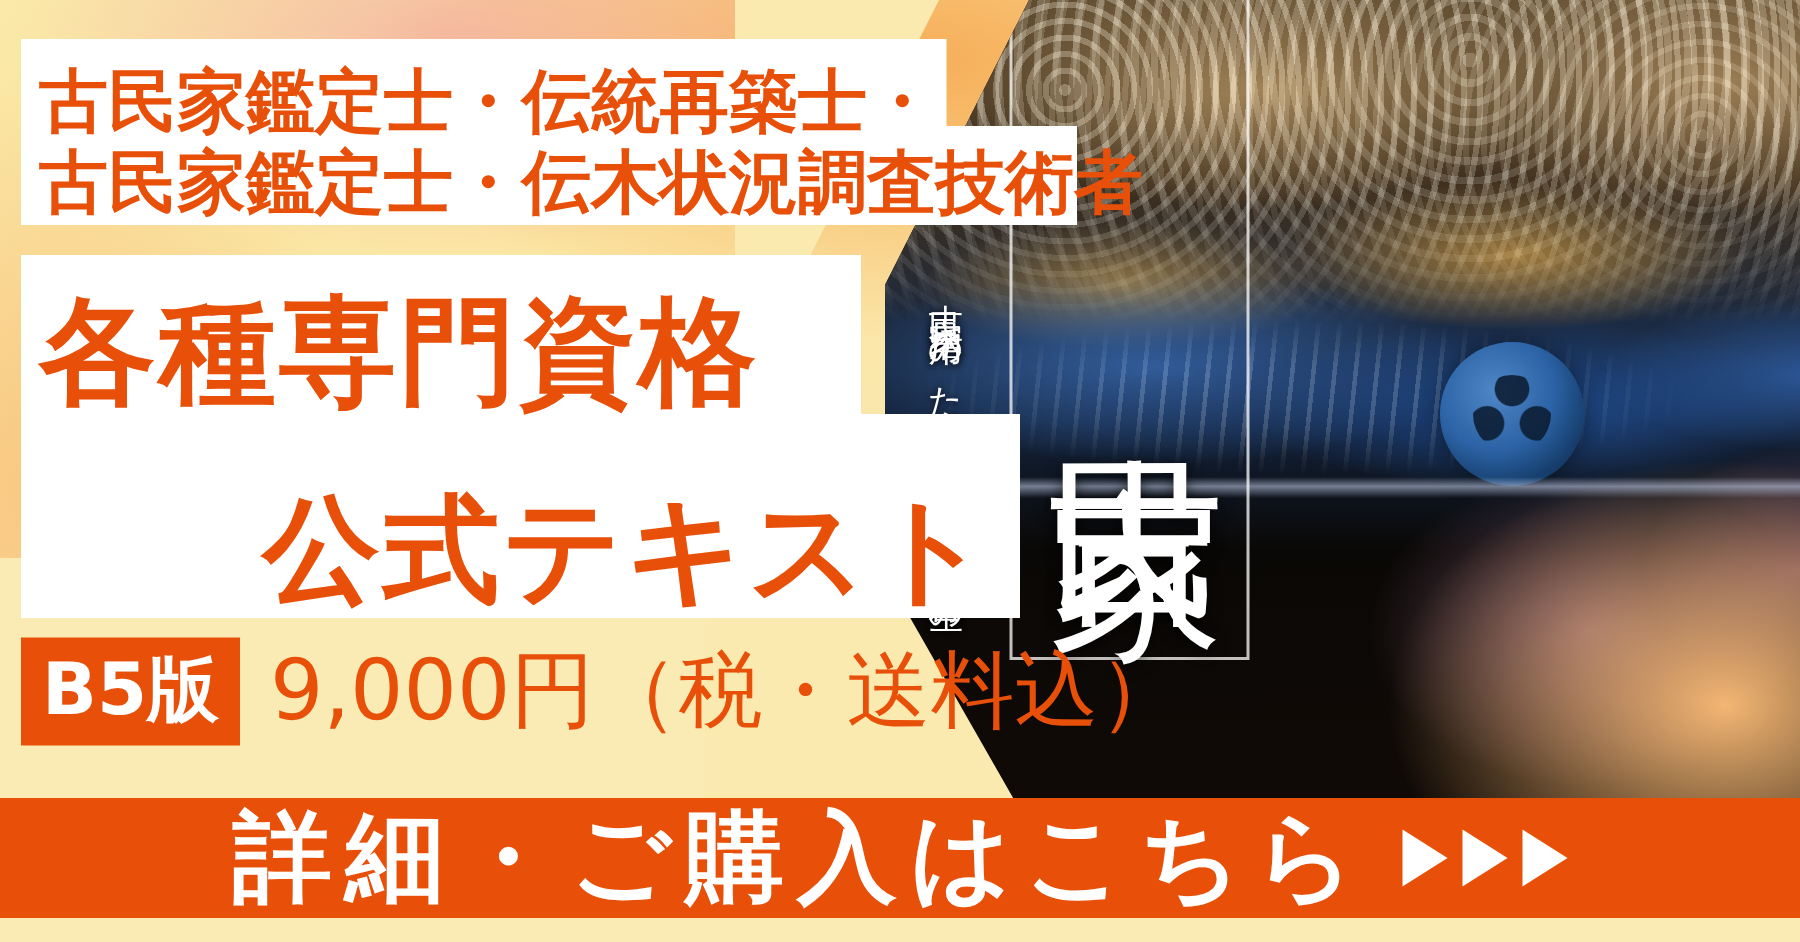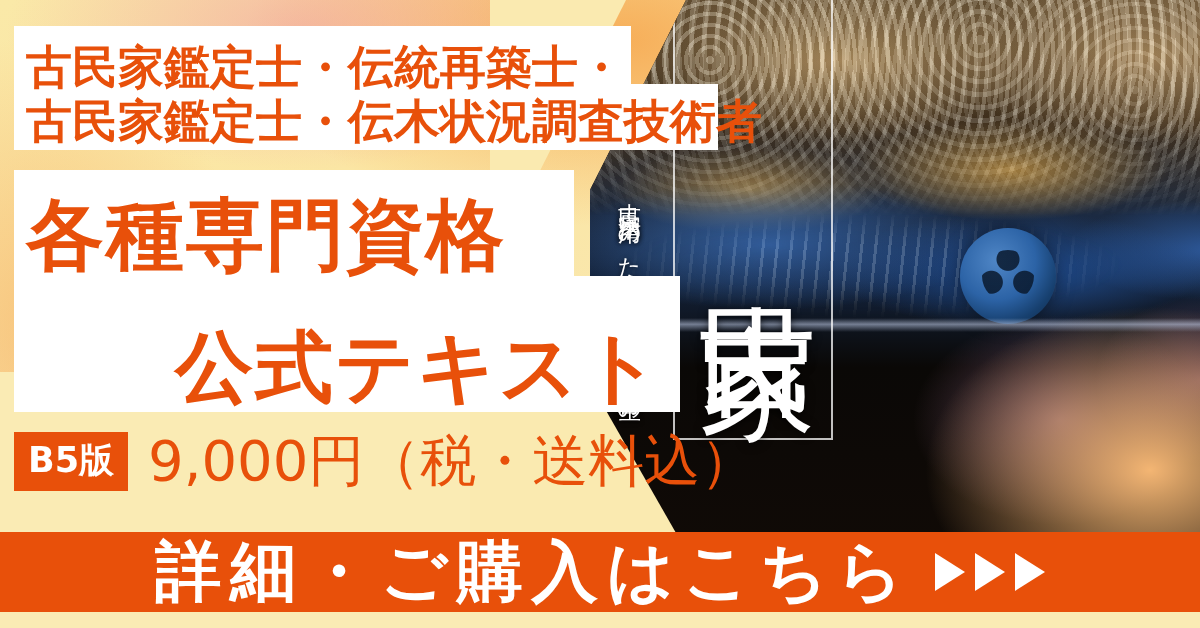--- a/index.html
+++ b/index.html
@@ -159,21 +159,21 @@
   .big-1{left:26px;top:196px;}
   .big-2{left:175px;top:296px;margin-top:32px;}
 
   
   .price-row{
     position:absolute;left:14px;top:428px;height:66px;display:flex;align-items:center;
   }
   .size-badge{
     background:#e8500a;color:#ffffff;
     font-family:"DejaVu Sans","Liberation Sans",sans-serif;
-    font-weight:700;font-size:35px;line-height:1;
+    font-weight:700;font-size:48px;line-height:1;
     padding:11px 14px 13px 14px;
     letter-spacing:0px;white-space:nowrap;
   }
   .price-text{
     margin-left:20px;color:#e8500a;
     font-family:"DejaVu Sans","Liberation Sans",sans-serif;
     font-weight:400;font-size:56px;line-height:1;white-space:nowrap;
     letter-spacing:0px;
   }
 

